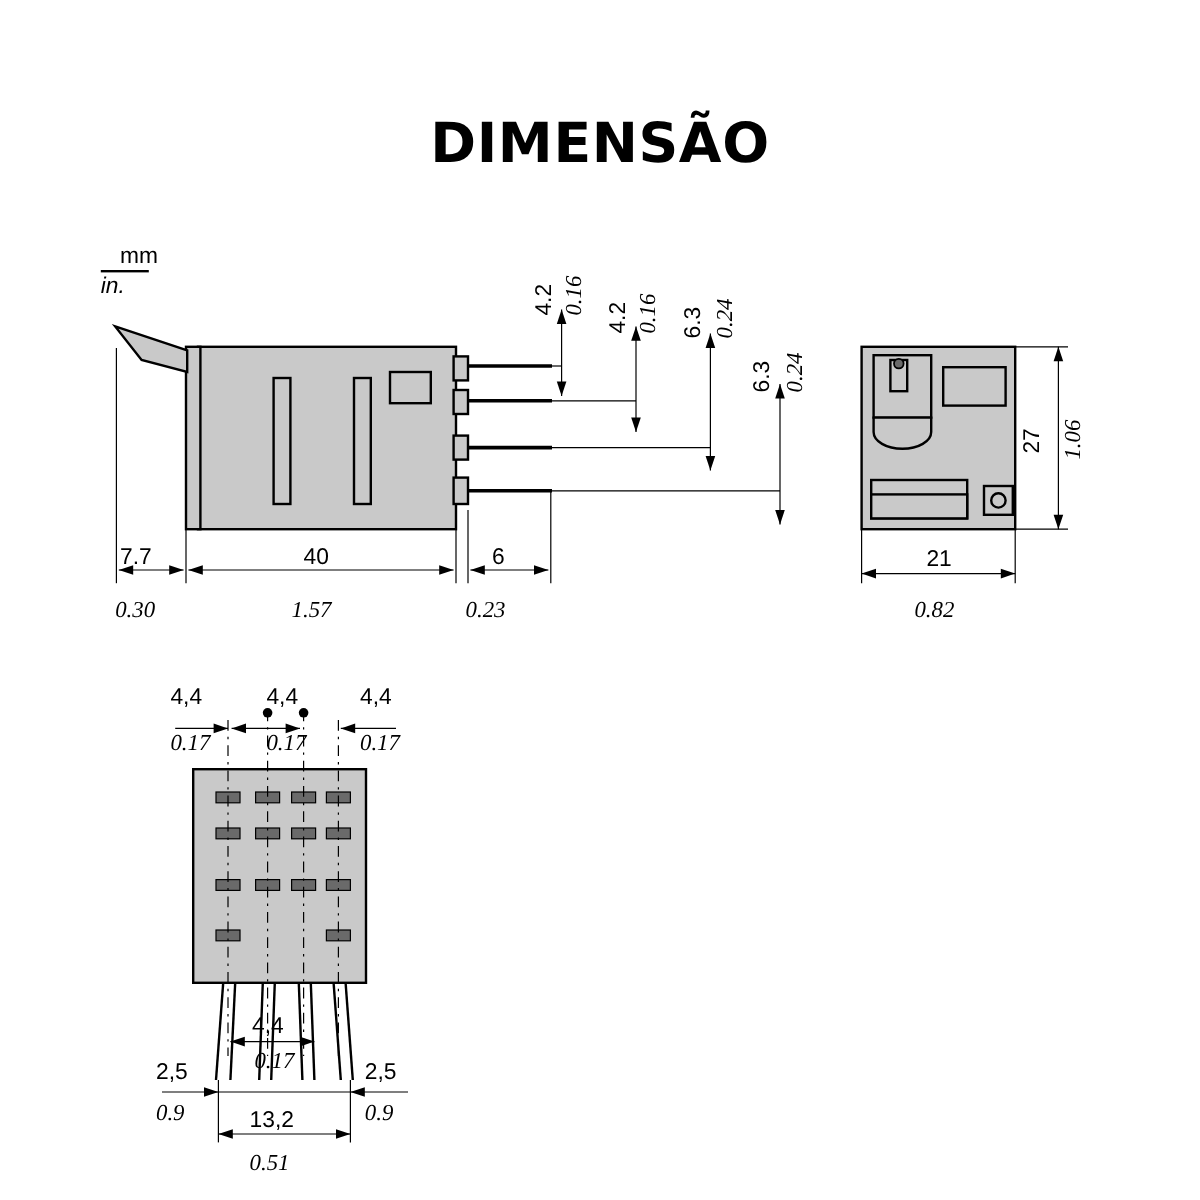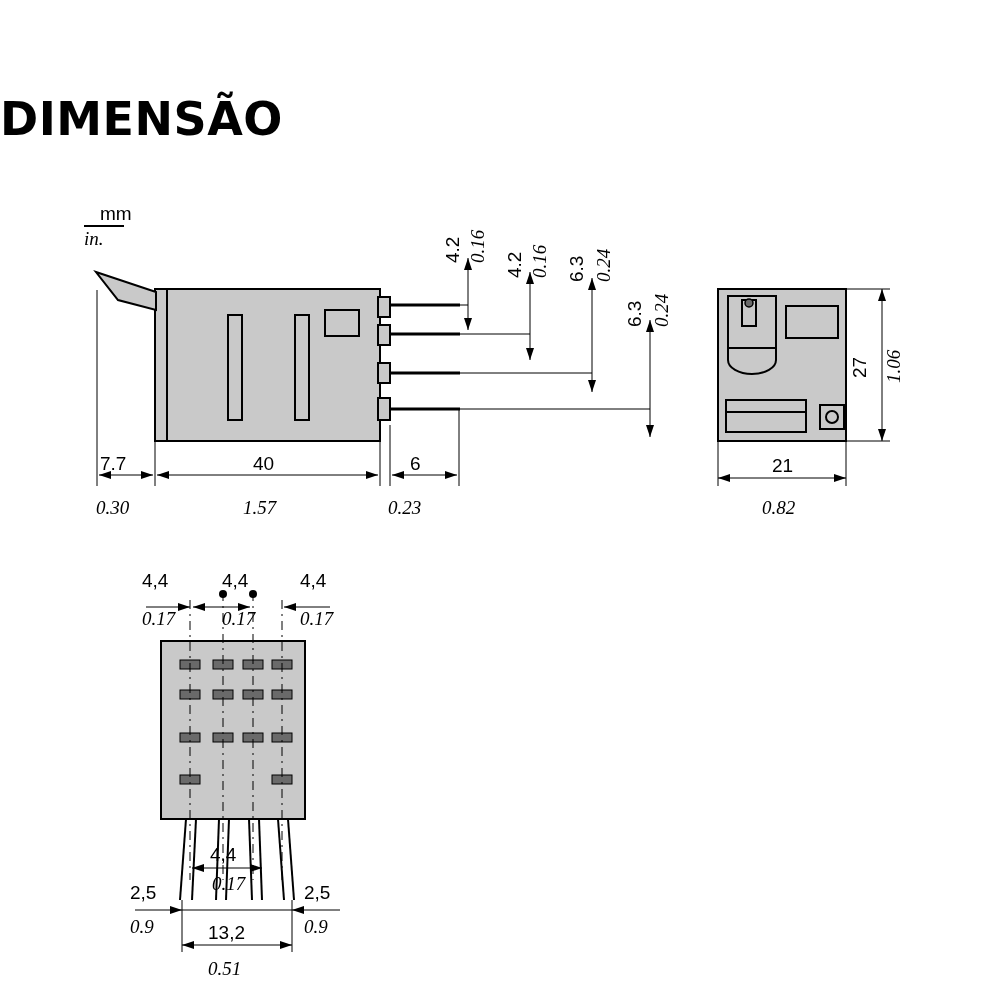--- a/index.html
+++ b/index.html
@@ -18,39 +18,40 @@
   .page {
     position: relative;
     width: 1000px;
     height: 1000px;
   }
   .title {
     position: absolute;
     top: 92px;
     left: 0;
     width: 1000px;
+    text-align: center;
     font-size: 46px;
     font-weight: bold;
     letter-spacing: 0.5px;
     font-family: "DejaVu Sans", sans-serif;
   }
   .unit-mm {
     position: absolute;
     left: 100px;
     top: 203px;
     font-size: 19px;
     font-family: "Liberation Sans", sans-serif;
   }
   .unit-in {
     position: absolute;
     left: 84px;
     top: 228px;
     font-size: 19px;
     font-style: italic;
-    font-family: Liberation Serif, serif;
+    font-family: Liberation Sans, sans-serif;
   }
   .unit-rule {
     position: absolute;
     left: 84px;
     top: 225px;
     width: 40px;
     height: 2px;
     background: #000;
   }
   svg {

